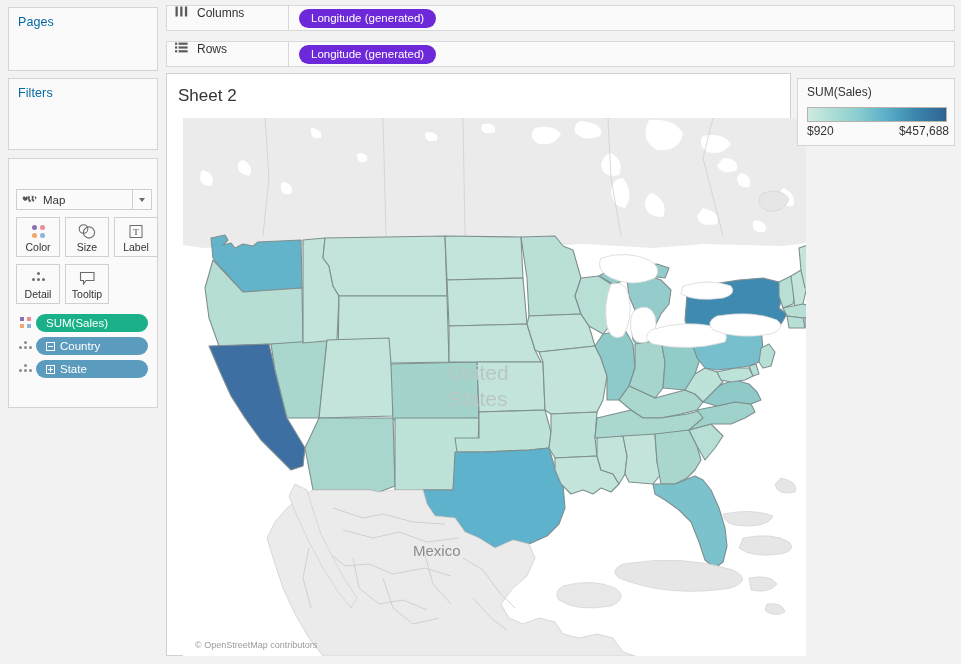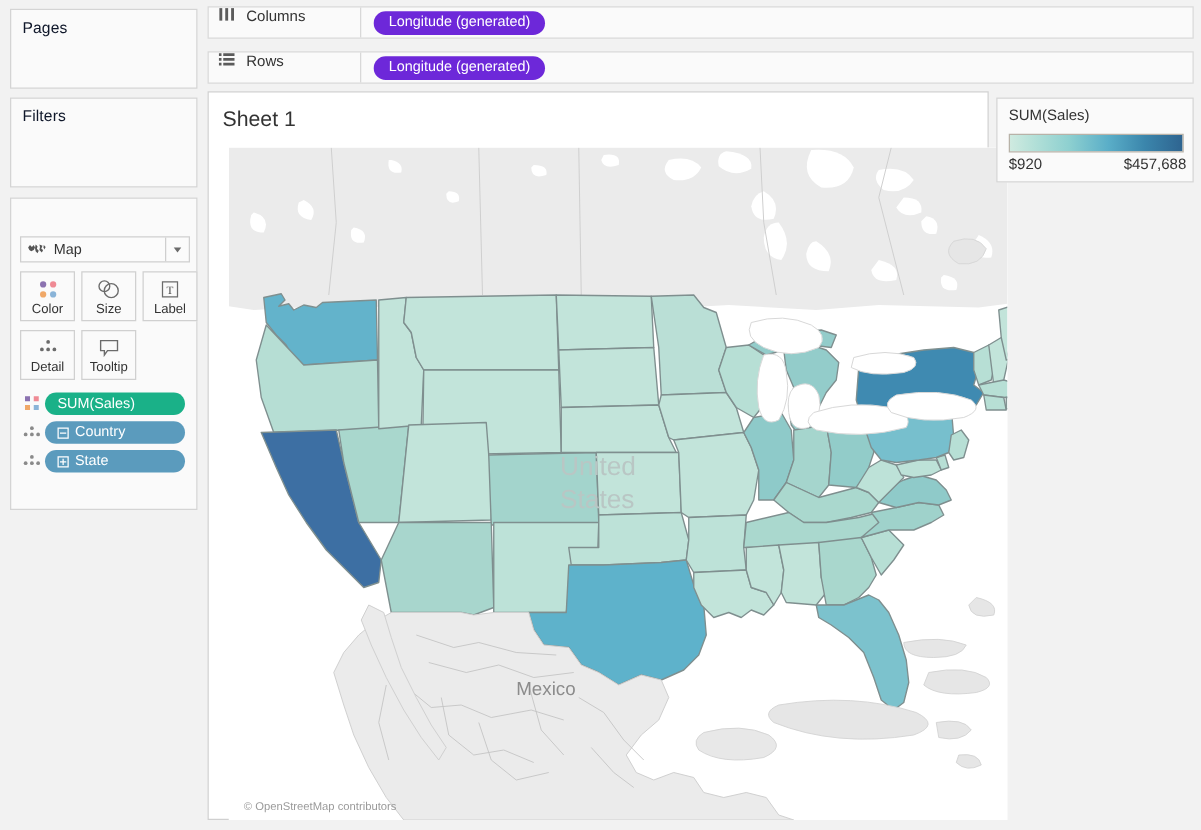--- a/index.html
+++ b/index.html
@@ -25,21 +25,21 @@
   }
   .card {
     position: absolute;
     left: 8px;
     width: 150px;
     background: #fafafa;
     border: 1px solid #d4d4d4;
   }
   .card-title {
     font-size: 12.5px;
-    color: #0f172a;
+    color: #0369a1;
     padding: 7px 0 0 9px;
     letter-spacing: .1px;
   }
   #pages-card  { top: 7px;   height: 64px; }
   #filters-card{ top: 78px;  height: 72px; }
   #marks-card  { top: 158px; height: 250px; }
 
   
   .mark-type {
     position: absolute;
@@ -399,21 +399,21 @@
           <rect x="0" y="8.2" width="2.2" height="2.2" fill="#5b5b5b"></rect>
           <rect x="3.6" y="8.2" width="9" height="2.2" fill="#5b5b5b"></rect>
         </svg>
       </span>
       <span class="shelf-label">Rows</span>
     </div>
     <div class="shelf-pill">Longitude (generated)</div>
   </div>
 
   <div id="view">
-    <div id="sheet-title">Sheet 1</div>
+    <div id="sheet-title">Sheet 2</div>
 
     <div id="map-wrap">
       <svg width="623" height="538" viewBox="0 0 623 538">
         <defs>
           <clipPath id="clipAll">
               <rect x="0" y="0" width="623" height="538"></rect>
             </clipPath>
         </defs>
         <g clip-path="url(#clipAll)">
 

